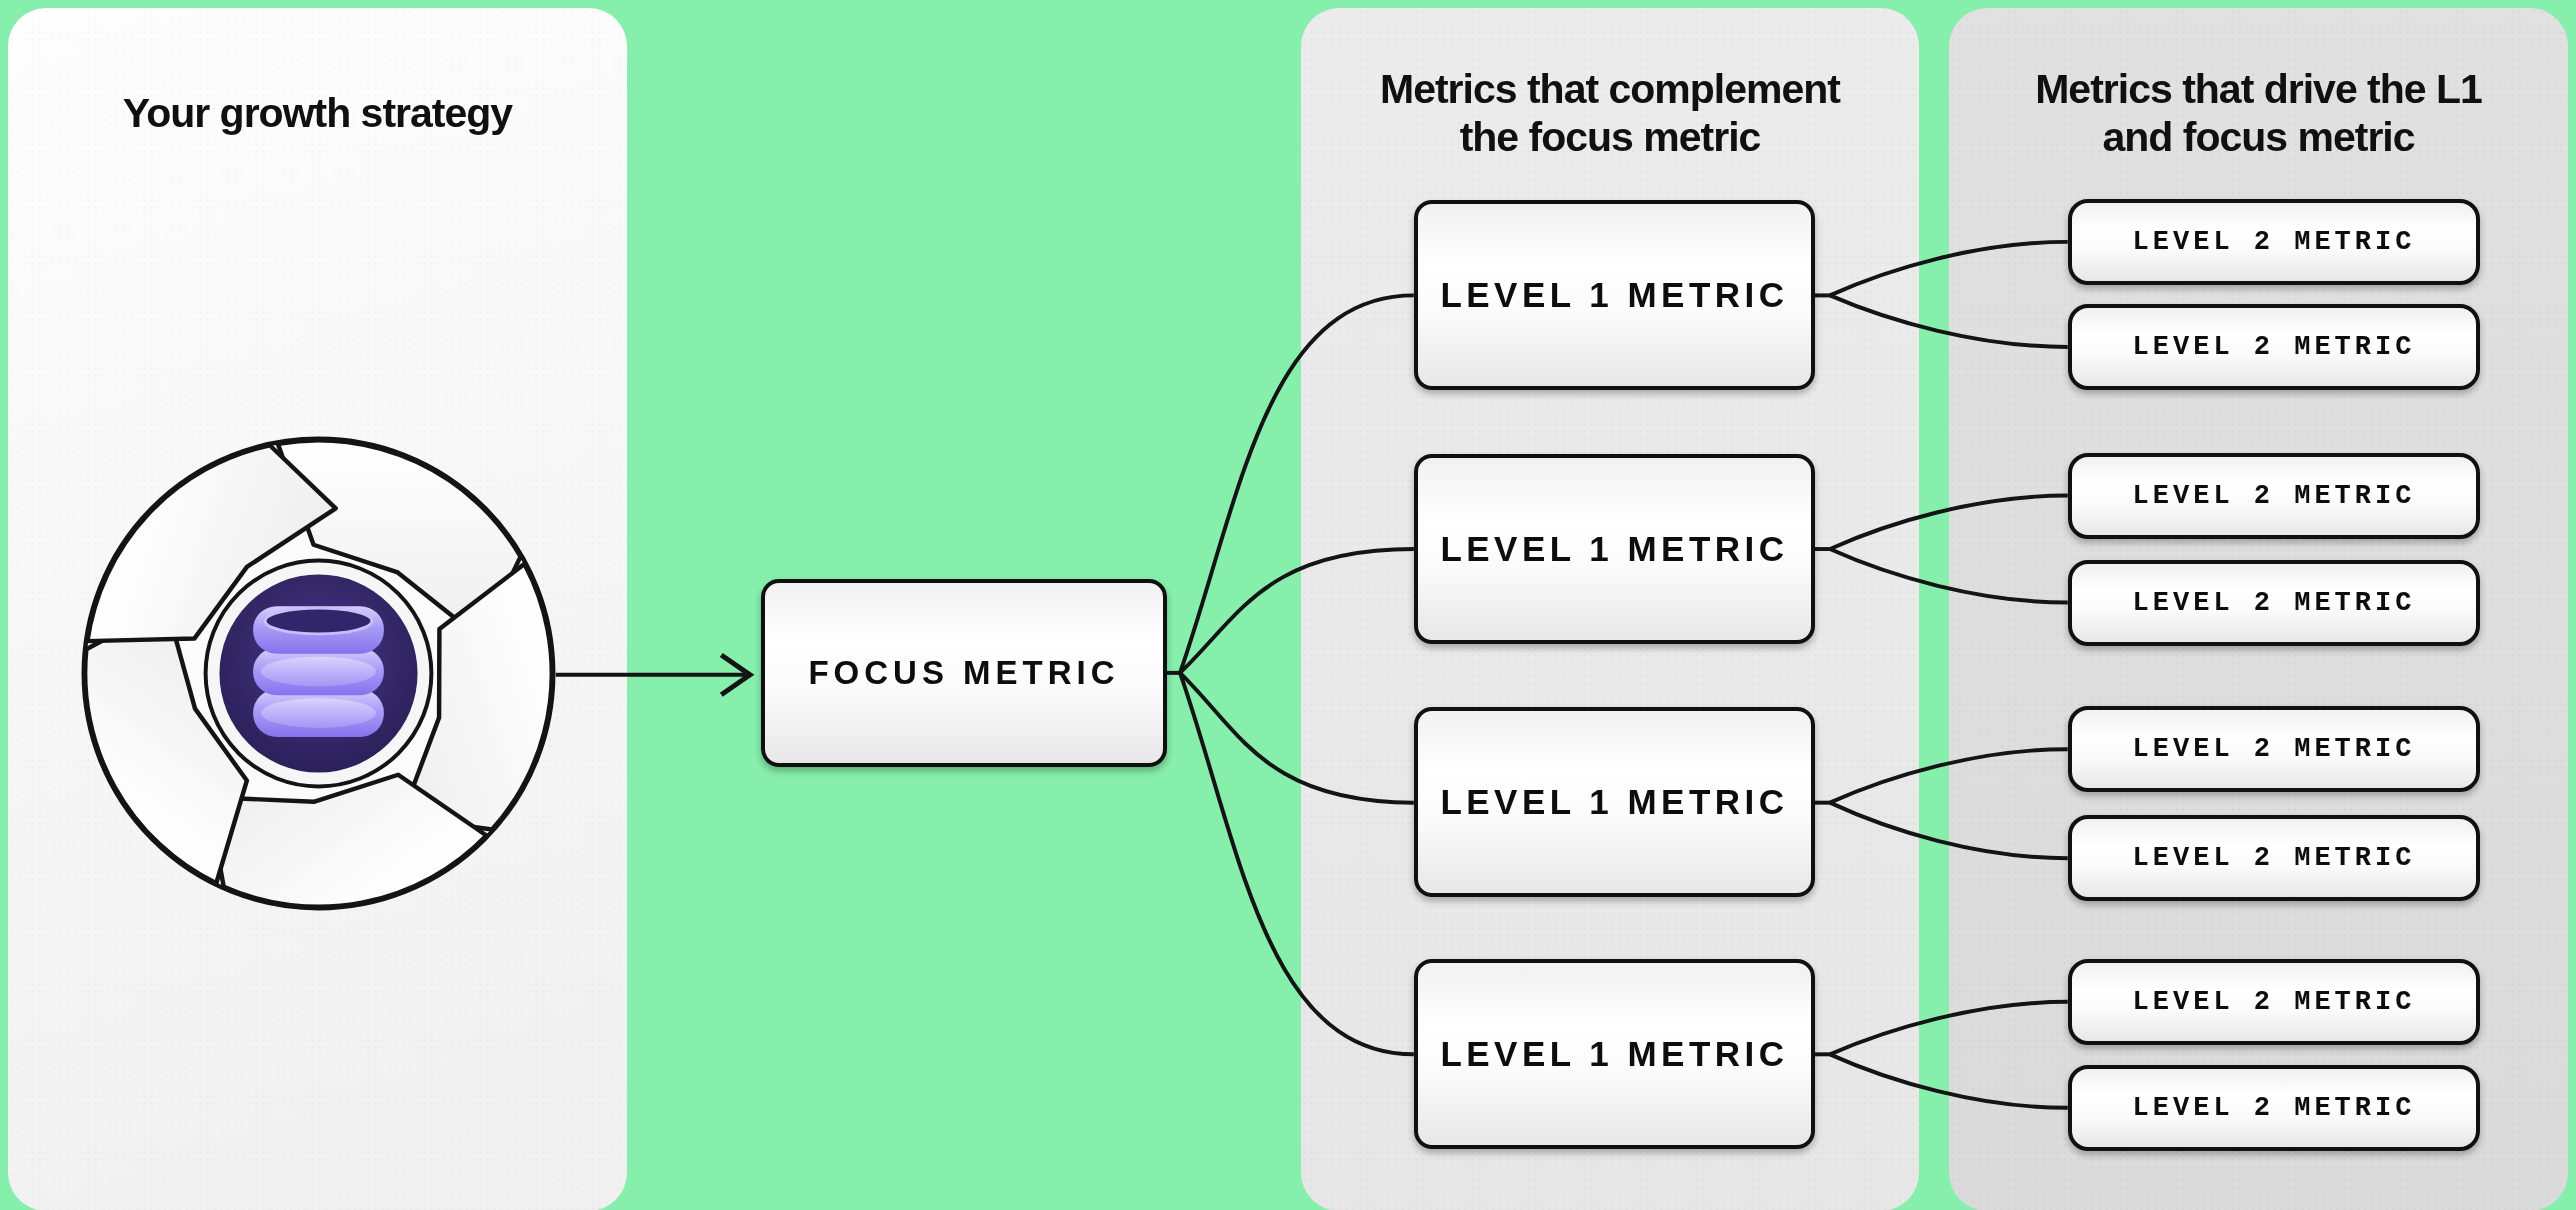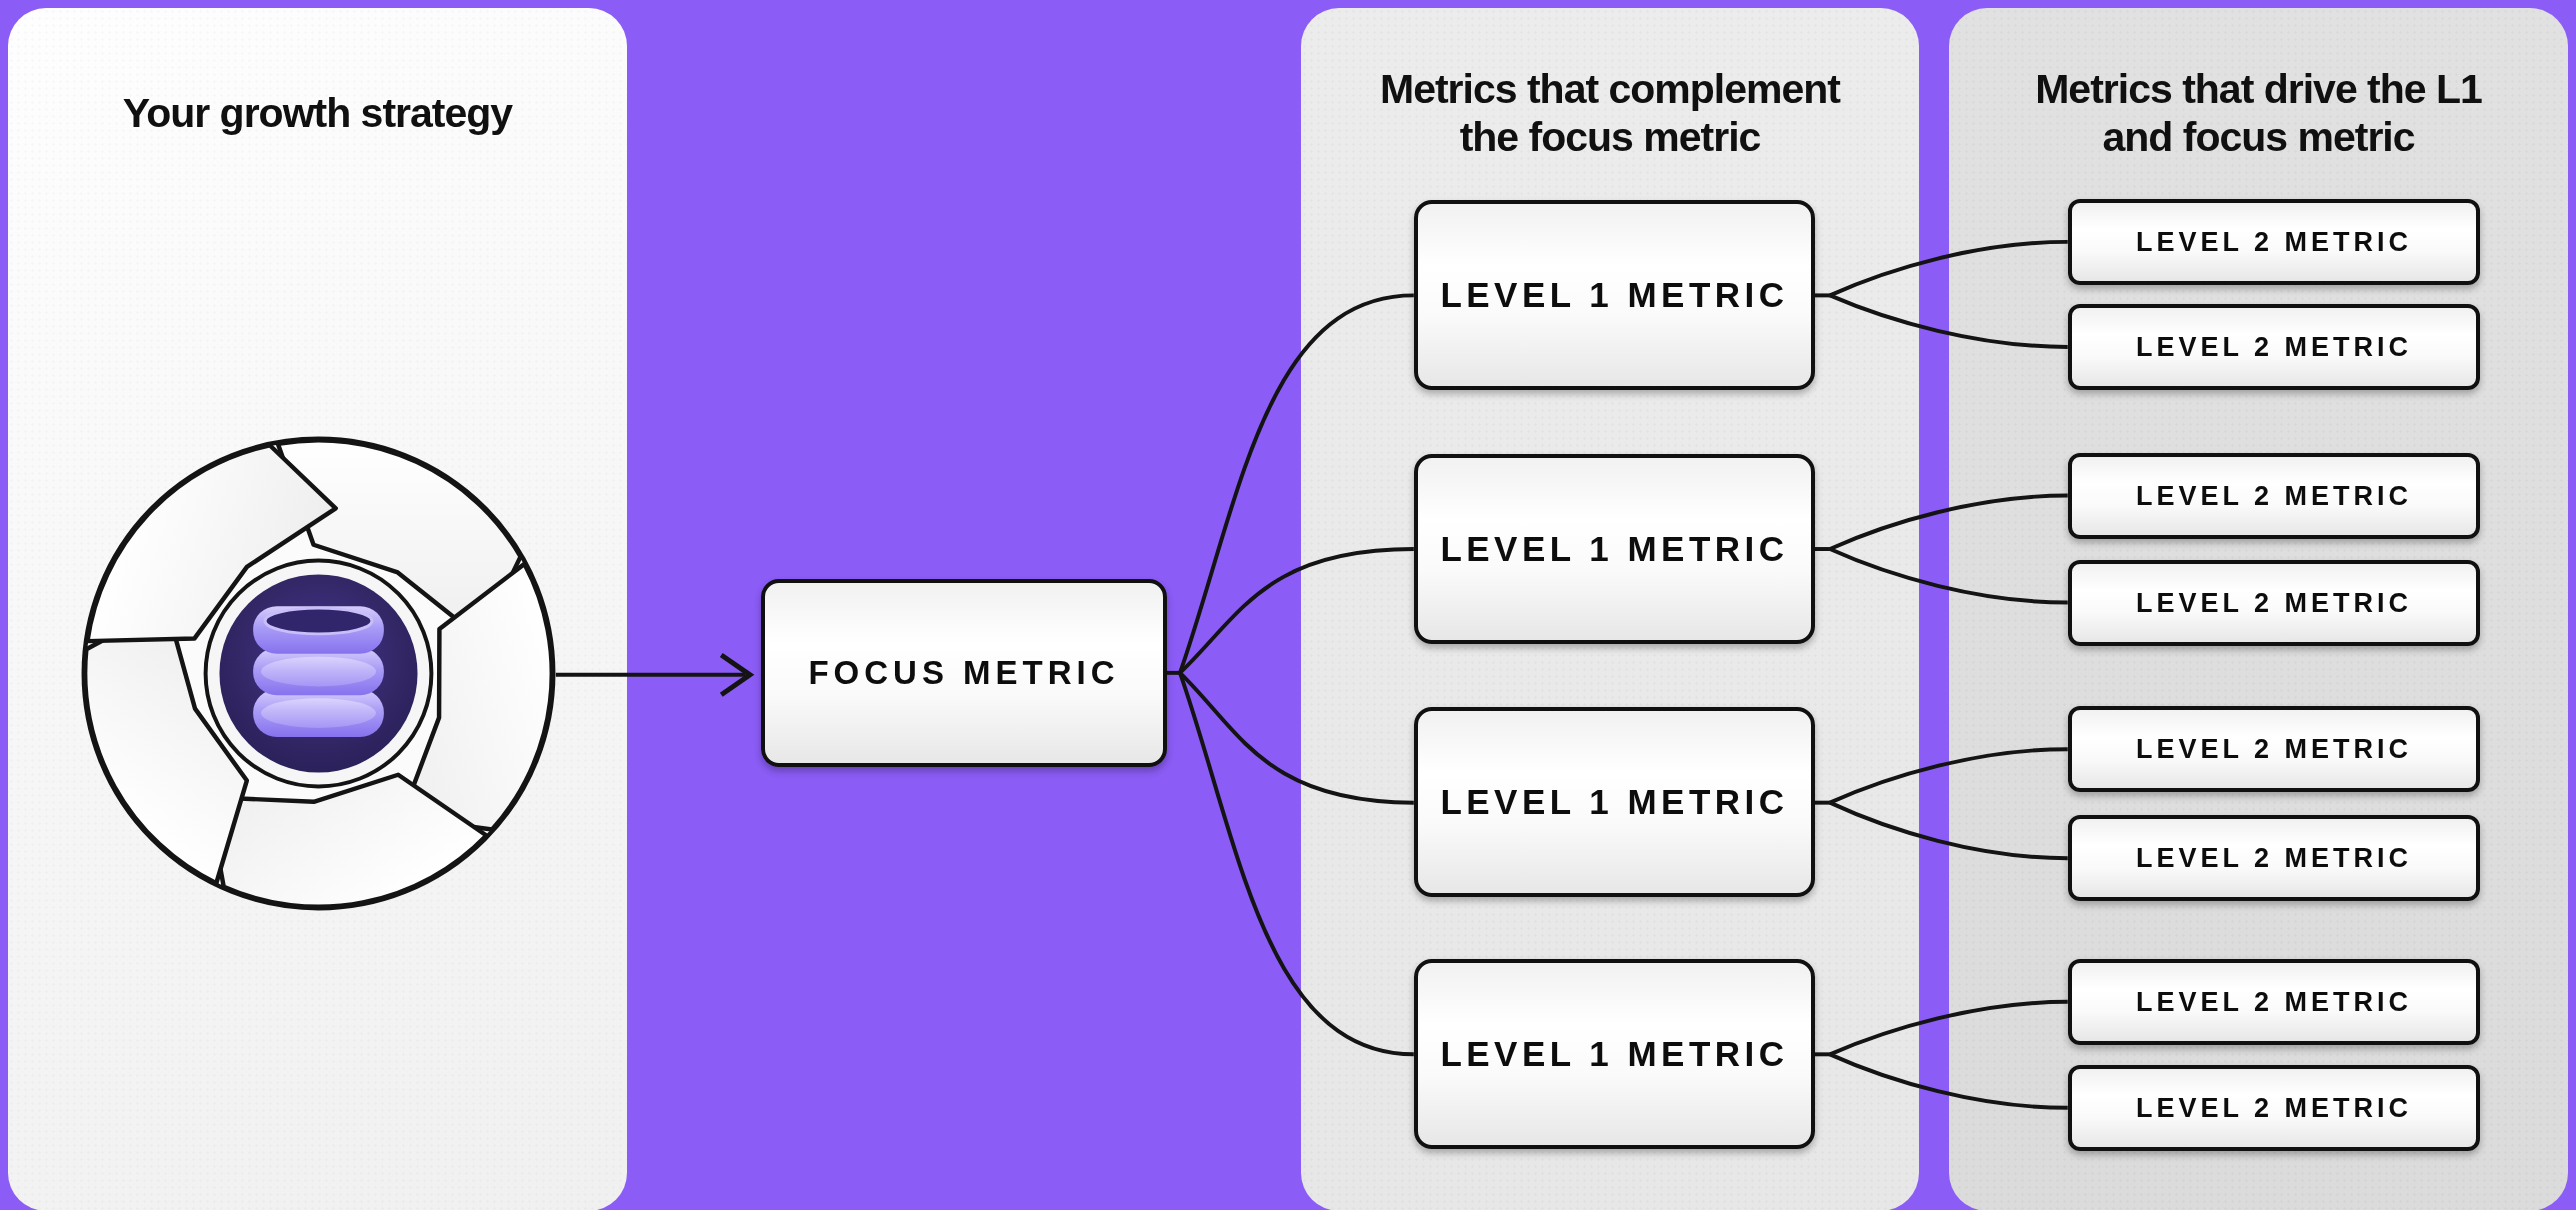--- a/index.html
+++ b/index.html
@@ -1,18 +1,18 @@
 <!DOCTYPE html>
 <html><head>
 <meta charset="utf-8">
 <style>
   html,body{margin:0;padding:0;background:#4c666f;}
   #canvas{
     position:relative;width:2576px;height:1211px;overflow:hidden;
-    background:#8b5cf6;
+    background:#86efac;
     font-family:"Liberation Sans",sans-serif;
     -webkit-font-smoothing:antialiased;
   }
   .panel{
     position:absolute;top:8px;height:1203px;border-radius:38px;
     background-size:7px 7px,100% 100%;
   }
   #panel-1{left:8px;width:619px;
     background-image:radial-gradient(rgba(0,0,0,0.025) 1.1px, transparent 1.1px),
                      linear-gradient(160deg,#fefefe 0%,#f6f6f6 55%,#f0f0f0 100%);}
@@ -39,21 +39,21 @@
     position:absolute;box-sizing:border-box;
     border:4px solid #101010;border-radius:18px;
     background:linear-gradient(180deg,#f1f1f1 0%,#ffffff 34%,#fafafa 62%,#e7e7e7 100%);
     box-shadow:0 4px 7px rgba(0,0,0,0.28);
     display:flex;align-items:center;justify-content:center;
     font-weight:700;color:#0d0d0d;text-align:center;
   }
   #focus-box{left:761px;top:579px;width:406px;height:188px;font-size:33px;letter-spacing:5px;}
   .l1-box{left:1414px;width:401px;height:190px;font-size:35px;letter-spacing:4.5px;}
   #l1-0{top:200px;} #l1-1{top:454px;} #l1-2{top:707px;} #l1-3{top:959px;}
-  .l2-box{left:2068px;width:412px;height:86px;font-size:27px;letter-spacing:4px;border-radius:12px;}
+  .l2-box{left:2068px;width:412px;height:86px;font-size:27px;letter-spacing:4px;border-radius:20px;font-family:Liberation Mono, monospace;}
   #l2-0{top:199px;} #l2-1{top:304px;}
   #l2-2{top:453px;} #l2-3{top:560px;}
   #l2-4{top:706px;} #l2-5{top:815px;}
   #l2-6{top:959px;} #l2-7{top:1065px;}
 
   #connector-layer{position:absolute;left:0;top:0;pointer-events:none;}
   #hub-icon{position:absolute;left:61px;top:416px;pointer-events:none;}
 </style>
 </head>
 <body>

